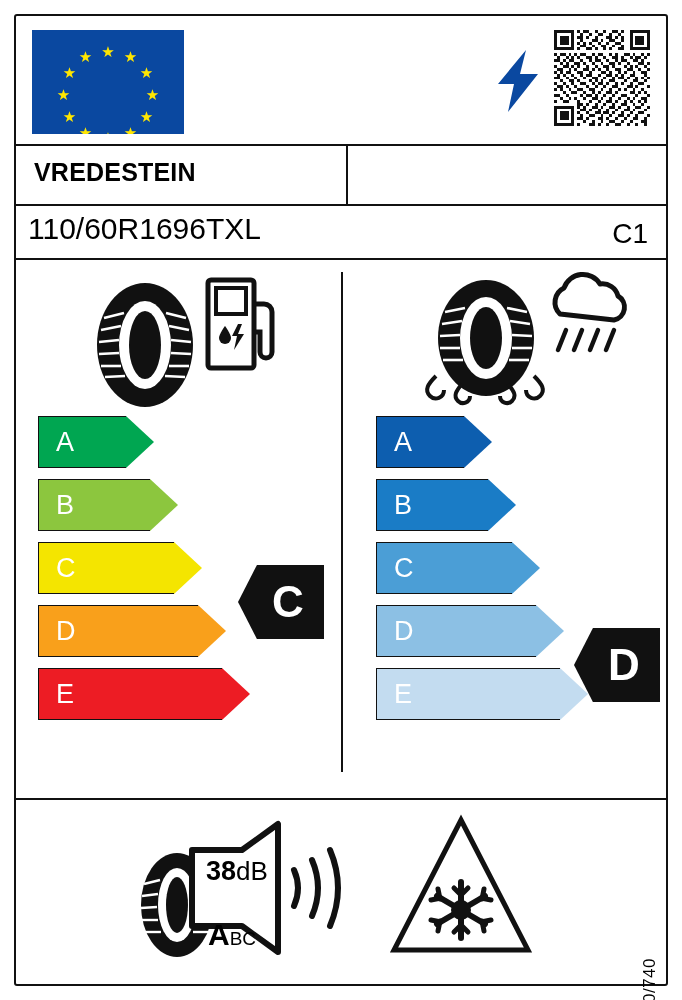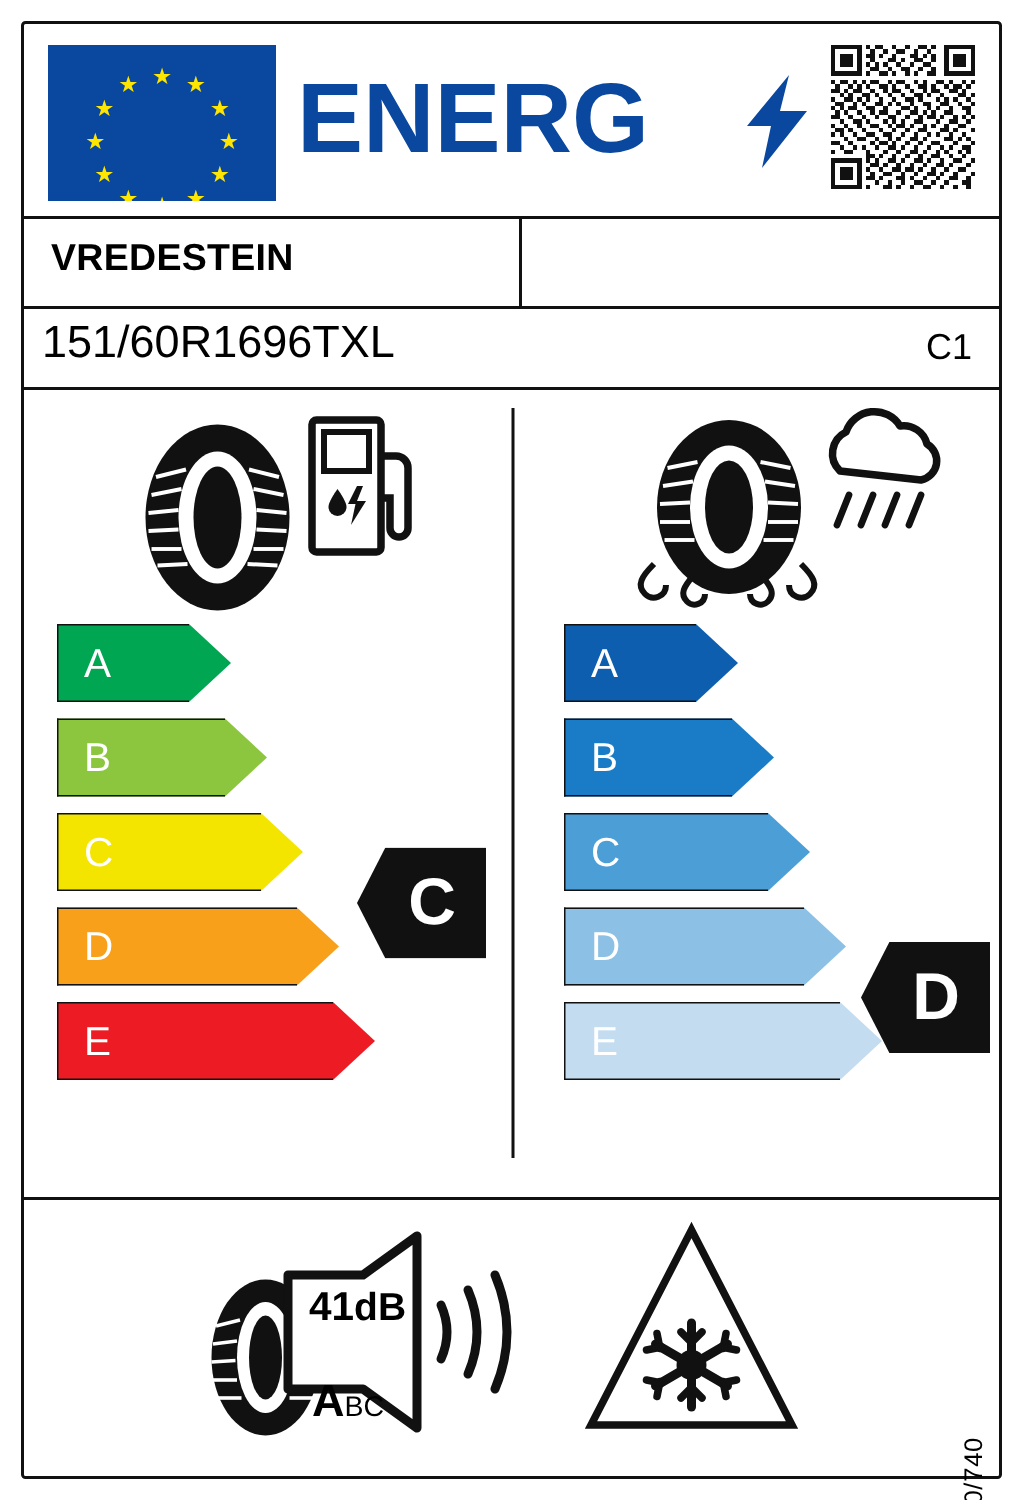--- a/index.html
+++ b/index.html
@@ -76,21 +76,21 @@
   }
   .size-row {
     position: absolute; left: 0; top: 188px; width: 100%; height: 54px;
   }
   .size {
     position: absolute; left: 12px; top: 8px;
     font-size: 30px;
   }
   .class {
     position: absolute; right: 18px; top: 14px;
-    font-size: 24px;
+    font-size: 28px;
   }
 
   
   .middle {
     position: absolute; left: 0; top: 242px; width: 100%; height: 540px;
   }
   .vdivider {
     position: absolute; left: 325px; top: 14px;
     width: 2px; height: 500px; background: #111;
   }
@@ -147,21 +147,21 @@
 
   
   .bottom {
     position: absolute; left: 0; bottom: 0; width: 100%; height: 188px;
   }
   .noise-group { position: absolute; left: 120px; top: 16px; width: 220px; height: 150px; }
   .db-text {
     position: absolute; left: 70px; top: 44px;
     font-size: 27px; font-weight: bold;
   }
-  .db-unit { font-weight: bold; font-size: 26px; }
+  .db-unit { font-weight: normal; font-size: 26px; }
   .noise-class {
     position: absolute; left: 72px; top: 106px;
     font-size: 30px; font-weight: bold;
   }
   .noise-class .rest { font-size: 19px; font-weight: normal; }
   .snow-group { position: absolute; left: 370px; top: 14px; width: 150px; height: 156px; }
   .date {
     position: absolute; right: 6px; bottom: 26px;
     font-size: 17px;
     transform: rotate(-90deg);
@@ -185,21 +185,20 @@
       <span class="star" style="left:107px; top:79px;">★</span>
       <span class="star" style="left:91px; top:95px;">★</span>
       <span class="star" style="left:68.5px; top:100px;">★</span>
       <span class="star" style="left:46px; top:95px;">★</span>
       <span class="star" style="left:30px; top:79px;">★</span>
       <span class="star" style="left:24px; top:57px;">★</span>
       <span class="star" style="left:30px; top:35px;">★</span>
       <span class="star" style="left:46px; top:19px;">★</span>
     </div>
 
-    <div class="energy-word">ENERG</div>
 
     <div class="bolt">
       <svg viewBox="0 0 44 62" width="44" height="62">
         <polygon points="30,0 2,34 18,34 12,62 42,24 24,24" fill="#0a48a0"></polygon>
       </svg>
     </div>
 
     <div class="qr">
       <svg viewBox="0 0 33 33" width="96" height="96" shape-rendering="crispEdges">
         <rect width="33" height="33" fill="#fff"></rect>
@@ -517,21 +516,21 @@
 
   <div class="rule" style="left:0; top:128px; width:100%; height:2px;"></div>
 
   <div class="brand-row">
     <div class="brand">VREDESTEIN</div>
     <div class="rule" style="left:330px; top:0; width:2px; height:60px;"></div>
   </div>
   <div class="rule" style="left:0; top:188px; width:100%; height:2px;"></div>
 
   <div class="size-row">
-    <div class="size">151/60R1696TXL</div>
+    <div class="size">110/60R1696TXL</div>
     <div class="class">C1</div>
   </div>
   <div class="rule" style="left:0; top:242px; width:100%; height:2px;"></div>
 
   <div class="middle">
     <div class="vdivider"></div>
 
     <div class="tyre" style="left:74px; top:22px;">
       <svg viewBox="0 0 110 130" width="110" height="130">
         <ellipse cx="55" cy="65" rx="48" ry="62" fill="#111"></ellipse>
@@ -699,21 +698,21 @@
           <path d="M10 30 h50 L96 4 v128 L60 106 H10 z" fill="#fff" stroke="#111" stroke-width="6" stroke-linejoin="round"></path>
           <g fill="none" stroke="#111" stroke-width="6" stroke-linecap="round">
             <path d="M112 50 q8 18 0 36"></path>
             <path d="M130 40 q12 28 0 56"></path>
             <path d="M148 30 q16 38 0 76"></path>
           </g>
         </svg>
       </div>
 
       <div class="db-text">
-        <span>41</span><span class="db-unit">dB</span>
+        <span>38</span><span class="db-unit">dB</span>
       </div>
 
       <div class="noise-class">
         <span>A</span><span class="rest">BC</span>
       </div>
     </div>
 
     <div class="snow-group">
       <svg viewBox="0 0 150 150" width="150" height="150">
         <path d="M75 10 L142 140 H8 Z" fill="none" stroke="#111" stroke-width="5"></path>

